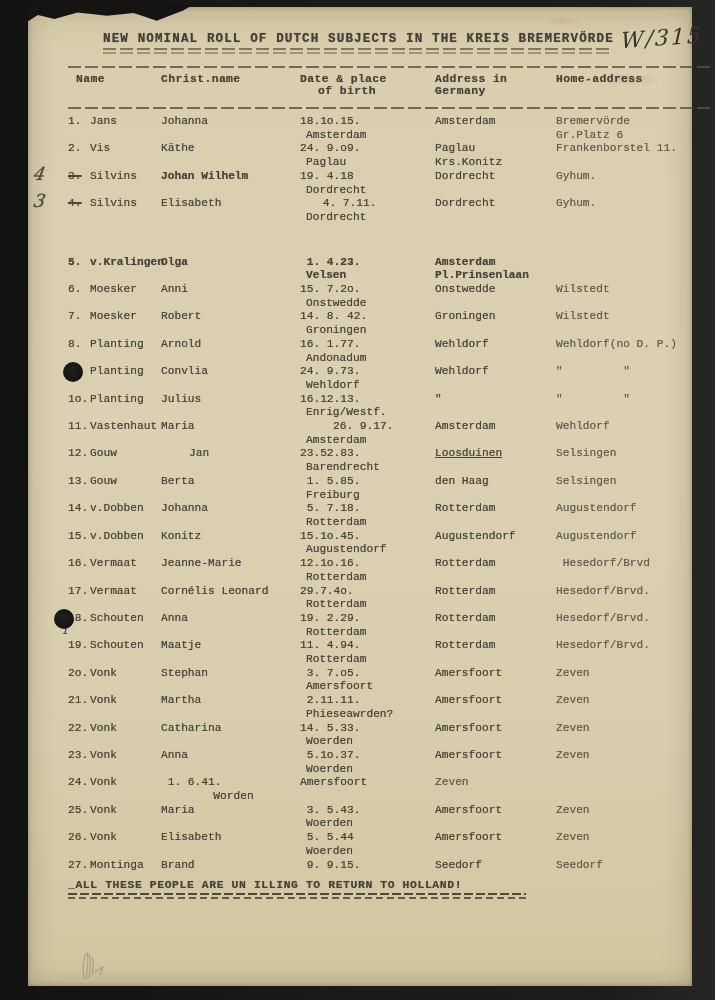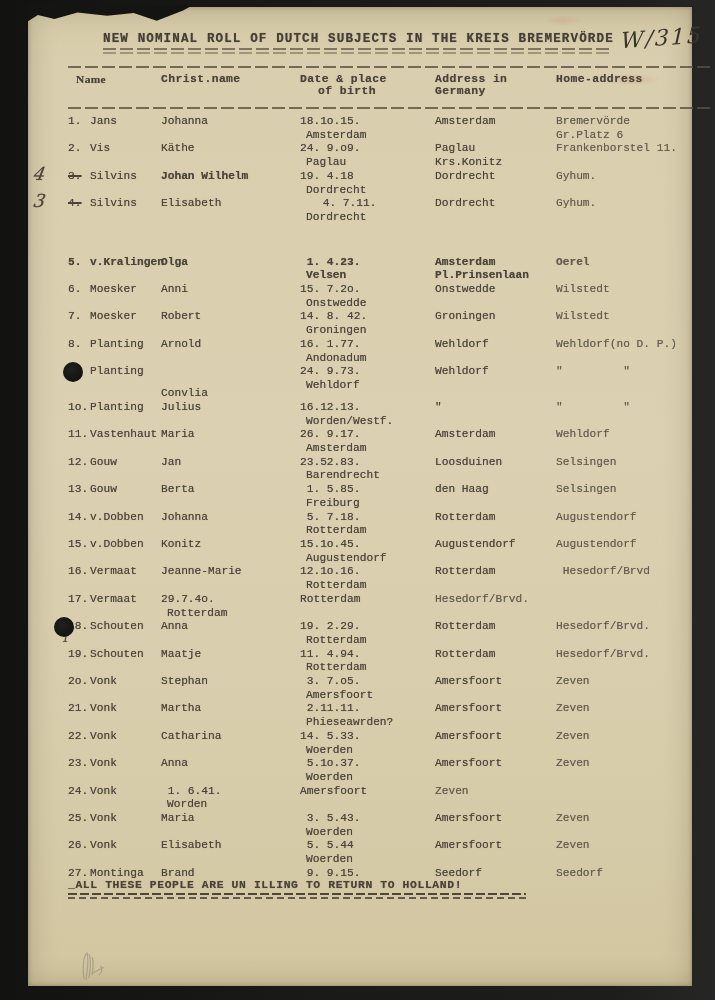--- a/index.html
+++ b/index.html
@@ -43,21 +43,21 @@
   
   #hand-ref{
     position:absolute;left:593px;top:18px;width:90px;
     font-family:"DejaVu Serif",serif;font-style:italic;
     font-size:22px;color:#3a362f;transform:rotate(-4deg) skewX(-6deg);
     letter-spacing:2px;
   }
   
   .grid{display:grid;grid-template-columns:93px 139px 135px 121px 1fr;}
   #header-row{position:absolute;left:40px;top:66px;width:646px;font-size:11.4px;font-weight:bold;letter-spacing:.4px;}
-  #header-row .h1{padding-left:8px;font-family:Liberation Serif, serif;}
+  #header-row .h1{padding-left:8px;}
   #header-row .sub{font-weight:bold;padding-left:18px;}
   
   #rows{position:absolute;left:40px;top:108px;width:648px;font-size:11.2px;line-height:13.7px;}
   .row{position:relative;min-height:27.4px;}
   .row.gap{margin-top:31px;font-weight:bold;}
   .row .cell{white-space:pre;}
   .num{display:inline-block;width:22px;position:relative;}
   .num.struck{text-decoration:line-through;text-decoration-thickness:1.5px;}
   .hole-dot{
     position:absolute;width:20px;height:20px;border-radius:50%;
@@ -137,21 +137,20 @@
         <div class="cell "><div style="white-space: pre;">Elisabeth</div></div>
         <div class="cell "><div style="white-space: pre; margin-left: 16px;"> 4. 7.11.</div><div class="bp" style="white-space: pre;">Dordrecht</div></div>
         <div class="cell "><div style="white-space: pre;">Dordrecht</div></div>
         <div class="cell faded"><div style="white-space: pre;">Gyhum.</div></div>
       </div>
       <div class="row grid gap">
         <div class="cell"><span class="num">5.</span><span>v.Kralingen</span></div>
         <div class="cell "><div style="white-space: pre;">Olga</div></div>
         <div class="cell "><div style="white-space: pre;"> 1. 4.23.</div><div class="bp" style="white-space: pre;">Velsen</div></div>
         <div class="cell "><div style="white-space: pre;">Amsterdam</div><div class="" style="white-space: pre;">Pl.Prinsenlaan</div></div>
-        <div class="cell faded"><div style="white-space: pre;">Oerel</div></div>
       </div>
       <div class="row grid">
         <div class="cell"><span class="num">6.</span><span>Moesker</span></div>
         <div class="cell "><div style="white-space: pre;">Anni</div></div>
         <div class="cell "><div style="white-space: pre;">15. 7.2o.</div><div class="bp" style="white-space: pre;">Onstwedde</div></div>
         <div class="cell "><div style="white-space: pre;">Onstwedde</div></div>
         <div class="cell faded"><div style="white-space: pre;">Wilstedt</div></div>
       </div>
       <div class="row grid">
         <div class="cell"><span class="num">7.</span><span>Moesker</span></div>
@@ -162,44 +161,44 @@
       </div>
       <div class="row grid">
         <div class="cell"><span class="num">8.</span><span>Planting</span></div>
         <div class="cell "><div style="white-space: pre;">Arnold</div></div>
         <div class="cell "><div style="white-space: pre;">16. 1.77.</div><div class="bp" style="white-space: pre;">Andonadum</div></div>
         <div class="cell "><div style="white-space: pre;">Wehldorf</div></div>
         <div class="cell faded"><div style="white-space: pre;">Wehldorf(no D. P.)</div></div>
       </div>
       <div class="row grid">
         <div class="cell"><span class="num">9.<span class="hole-dot" style="left: -5px;"></span></span><span>Planting</span></div>
-        <div class="cell "><div style="white-space: pre; margin-top: 22px;">Convlia</div></div>
+        <div class="cell "><div style="white-space: pre;">Convlia</div></div>
         <div class="cell "><div style="white-space: pre;">24. 9.73.</div><div class="bp" style="white-space: pre;">Wehldorf</div></div>
         <div class="cell "><div style="white-space: pre;">Wehldorf</div></div>
         <div class="cell faded"><div style="white-space: pre;">"         "</div></div>
       </div>
       <div class="row grid">
         <div class="cell"><span class="num">1o.</span><span>Planting</span></div>
         <div class="cell "><div style="white-space: pre;">Julius</div></div>
-        <div class="cell "><div style="white-space: pre;">16.12.13.</div><div class="bp" style="white-space: pre;">Worden/Westf.</div></div>
+        <div class="cell "><div style="white-space: pre;">16.12.13.</div><div class="bp" style="white-space: pre;">Enrig/Westf.</div></div>
         <div class="cell "><div style="white-space: pre;">"</div></div>
         <div class="cell faded"><div style="white-space: pre;">"         "</div></div>
       </div>
       <div class="row grid">
         <div class="cell"><span class="num">11.</span><span>Vastenhaut</span></div>
         <div class="cell "><div style="white-space: pre;">Maria</div></div>
-        <div class="cell "><div style="white-space: pre;">26. 9.17.</div><div class="bp" style="white-space: pre;">Amsterdam</div></div>
+        <div class="cell "><div style="white-space: pre; margin-left: 33px;">26. 9.17.</div><div class="bp" style="white-space: pre;">Amsterdam</div></div>
         <div class="cell "><div style="white-space: pre;">Amsterdam</div></div>
         <div class="cell faded"><div style="white-space: pre;">Wehldorf</div></div>
       </div>
       <div class="row grid">
         <div class="cell"><span class="num">12.</span><span>Gouw</span></div>
-        <div class="cell "><div style="white-space: pre;">Jan</div></div>
+        <div class="cell "><div style="white-space: pre; margin-left: 28px;">Jan</div></div>
         <div class="cell "><div style="white-space: pre;">23.52.83.</div><div class="bp" style="white-space: pre;">Barendrecht</div></div>
-        <div class="cell "><div style="white-space: pre;">Loosduinen</div></div>
+        <div class="cell "><div style="white-space: pre; text-decoration: underline;">Loosduinen</div></div>
         <div class="cell faded"><div style="white-space: pre;">Selsingen</div></div>
       </div>
       <div class="row grid">
         <div class="cell"><span class="num">13.</span><span>Gouw</span></div>
         <div class="cell "><div style="white-space: pre;">Berta</div></div>
         <div class="cell "><div style="white-space: pre;"> 1. 5.85.</div><div class="bp" style="white-space: pre;">Freiburg</div></div>
         <div class="cell "><div style="white-space: pre;">den Haag</div></div>
         <div class="cell faded"><div style="white-space: pre;">Selsingen</div></div>
       </div>
       <div class="row grid">
@@ -218,20 +217,21 @@
       </div>
       <div class="row grid">
         <div class="cell"><span class="num">16.</span><span>Vermaat</span></div>
         <div class="cell "><div style="white-space: pre;">Jeanne-Marie</div></div>
         <div class="cell "><div style="white-space: pre;">12.1o.16.</div><div class="bp" style="white-space: pre;">Rotterdam</div></div>
         <div class="cell "><div style="white-space: pre;">Rotterdam</div></div>
         <div class="cell faded"><div style="white-space: pre;"> Hesedorf/Brvd</div></div>
       </div>
       <div class="row grid">
         <div class="cell"><span class="num">17.</span><span>Vermaat</span></div>
+        <div class="cell "><div style="white-space: pre;">Cornélis Leonard</div></div>
         <div class="cell "><div style="white-space: pre;">29.7.4o.</div><div class="bp" style="white-space: pre;">Rotterdam</div></div>
         <div class="cell "><div style="white-space: pre;">Rotterdam</div></div>
         <div class="cell faded"><div style="white-space: pre;">Hesedorf/Brvd.</div></div>
       </div>
       <div class="row grid">
         <div class="cell"><span class="num">18.<span class="hole-dot" style="left: -14px;"></span><span class="hand-one">1</span></span><span>Schouten</span></div>
         <div class="cell "><div style="white-space: pre;">Anna</div></div>
         <div class="cell "><div style="white-space: pre;">19. 2.29.</div><div class="bp" style="white-space: pre;">Rotterdam</div></div>
         <div class="cell "><div style="white-space: pre;">Rotterdam</div></div>
         <div class="cell faded"><div style="white-space: pre;">Hesedorf/Brvd.</div></div>
@@ -266,21 +266,21 @@
       </div>
       <div class="row grid">
         <div class="cell"><span class="num">23.</span><span>Vonk</span></div>
         <div class="cell "><div style="white-space: pre;">Anna</div></div>
         <div class="cell "><div style="white-space: pre;"> 5.1o.37.</div><div class="bp" style="white-space: pre;">Woerden</div></div>
         <div class="cell "><div style="white-space: pre;">Amersfoort</div></div>
         <div class="cell faded"><div style="white-space: pre;">Zeven</div></div>
       </div>
       <div class="row grid">
         <div class="cell"><span class="num">24.</span><span>Vonk</span></div>
-        <div class="cell "><div style="white-space: pre;"> 1. 6.41.</div><div class="bp" style="white-space: pre;">Worden</div></div>
+        <div class="cell "><div style="white-space: pre;"> 1. 6.41.</div><div class="bp" style="white-space: pre; text-align: center;">Worden</div></div>
         <div class="cell "><div style="white-space: pre;">Amersfoort</div></div>
         <div class="cell faded"><div style="white-space: pre;">Zeven</div></div>
       </div>
       <div class="row grid">
         <div class="cell"><span class="num">25.</span><span>Vonk</span></div>
         <div class="cell "><div style="white-space: pre;">Maria</div></div>
         <div class="cell "><div style="white-space: pre;"> 3. 5.43.</div><div class="bp" style="white-space: pre;">Woerden</div></div>
         <div class="cell "><div style="white-space: pre;">Amersfoort</div></div>
         <div class="cell faded"><div style="white-space: pre;">Zeven</div></div>
       </div>

